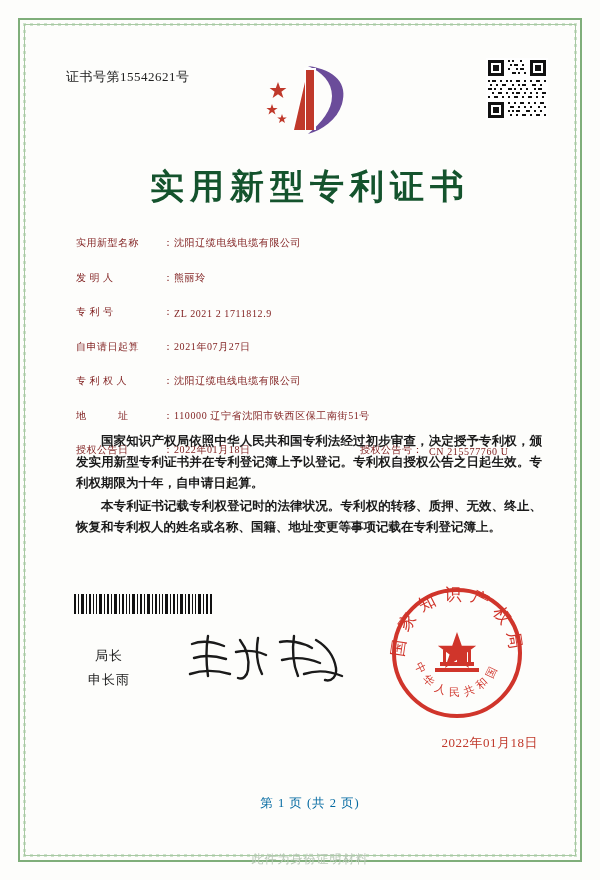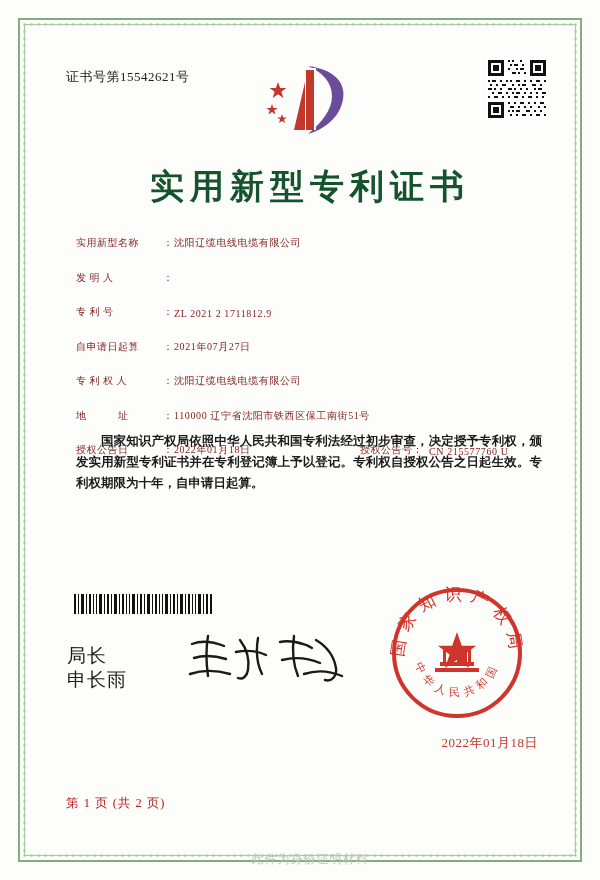--- a/index.html
+++ b/index.html
@@ -165,25 +165,26 @@
   .barcode {
     position: absolute;
     left: 8px;
     top: 548px;
     width: 140px;
     height: 20px;
   }
 
   .sign-block {
     position: absolute;
-    left: 1px;
+    left: 22px;
     top: 598px;
-    font-size: 19px;
+    font-size: 13px;
     line-height: 24px;
     letter-spacing: 1px;
+    text-align: center;
   }
   .signature {
     position: absolute;
     left: 118px;
     top: 584px;
     width: 170px;
     height: 56px;
   }
 
   
@@ -201,23 +202,24 @@
     font-size: 13px;
     color: #c0392b;
     letter-spacing: 0.5px;
   }
 
   .page-num {
     position: absolute;
     left: 0;
     right: 0;
     bottom: 22px;
+    text-align: center;
     font-size: 12.5px;
     letter-spacing: 1px;
-    color: #b91c1c;
+    color: #0369a1;
   }
   .footer-note {
     position: absolute;
     left: 0;
     right: 0;
     bottom: -34px;
     text-align: center;
     font-size: 12px;
     color: #b9c8b7;
     letter-spacing: 1px;
@@ -352,20 +354,21 @@
 
     <div class="fields">
       <div class="field-row">
         <span class="field-label">实用新型名称</span>
         <span class="field-sep">：</span>
         <span class="field-value">沈阳辽缆电线电缆有限公司</span>
       </div>
       <div class="field-row">
         <span class="field-label">发 明 人</span>
         <span class="field-sep">：</span>
+        <span class="field-value">熊丽玲</span>
       </div>
       <div class="field-row">
         <span class="field-label">专 利 号</span>
         <span class="field-sep">：</span>
         <span class="field-value">ZL 2021 2 1711812.9</span>
       </div>
       <div class="field-row">
         <span class="field-label">自申请日起算</span>
         <span class="field-sep">：</span>
         <span class="field-value">2021年07月27日</span>
@@ -384,20 +387,21 @@
         <span class="field-label">授权公告日</span>
         <span class="field-sep">：</span>
         <span class="field-value">2022年01月18日</span>
         <span class="field-label2">授权公告号：</span>
         <span class="field-value2">CN 215577760 U</span>
       </div>
     </div>
 
     <div class="paragraphs">
       <p>国家知识产权局依照中华人民共和国专利法经过初步审查，决定授予专利权，颁发实用新型专利证书并在专利登记簿上予以登记。专利权自授权公告之日起生效。专利权期限为十年，自申请日起算。</p>
+      <p>本专利证书记载专利权登记时的法律状况。专利权的转移、质押、无效、终止、恢复和专利权人的姓名或名称、国籍、地址变更等事项记载在专利登记簿上。</p>
     </div>
 
     <div class="barcode">
       <svg viewBox="0 0 140 20" width="140" height="20" aria-hidden="true">
         <g fill="#111">
           <rect x="0" y="0" width="2" height="20"></rect>
             <rect x="4" y="0" width="1" height="20"></rect>
           <rect x="7" y="0" width="3" height="20"></rect>
             <rect x="12" y="0" width="1" height="20"></rect>
           <rect x="15" y="0" width="2" height="20"></rect>

